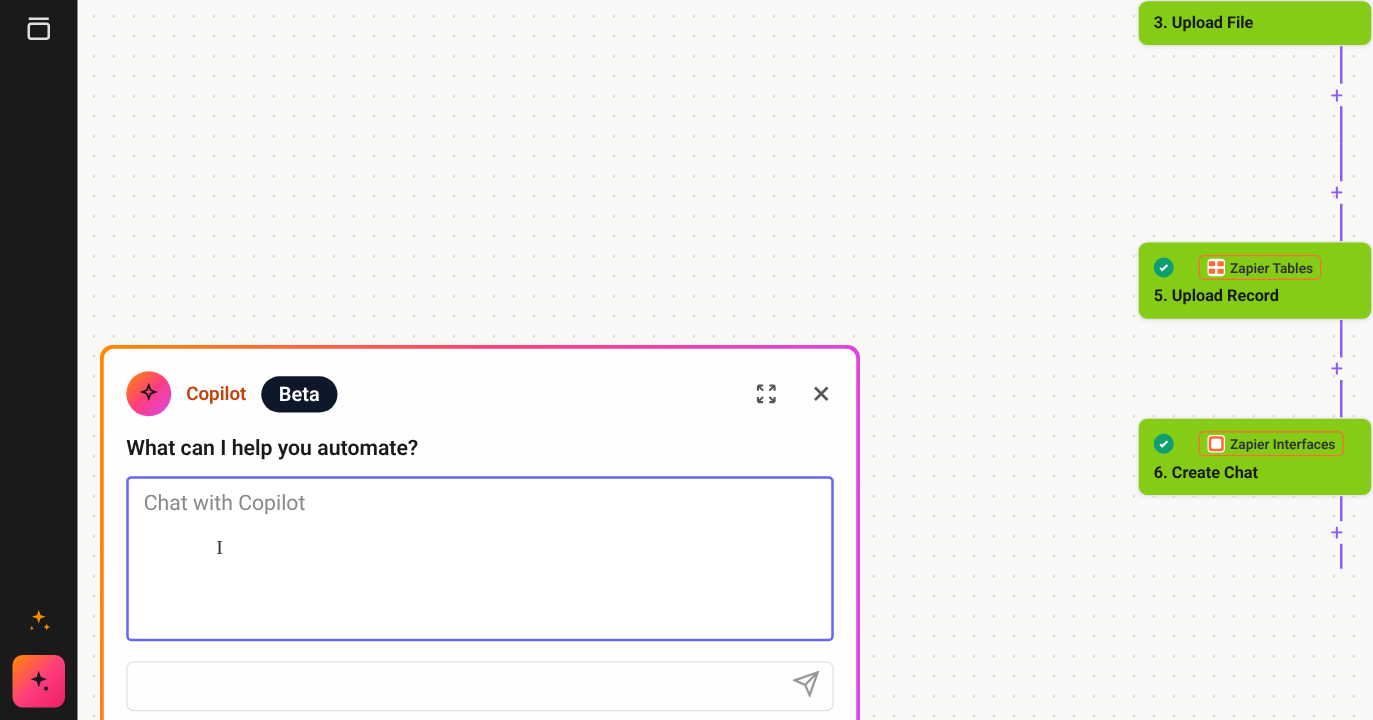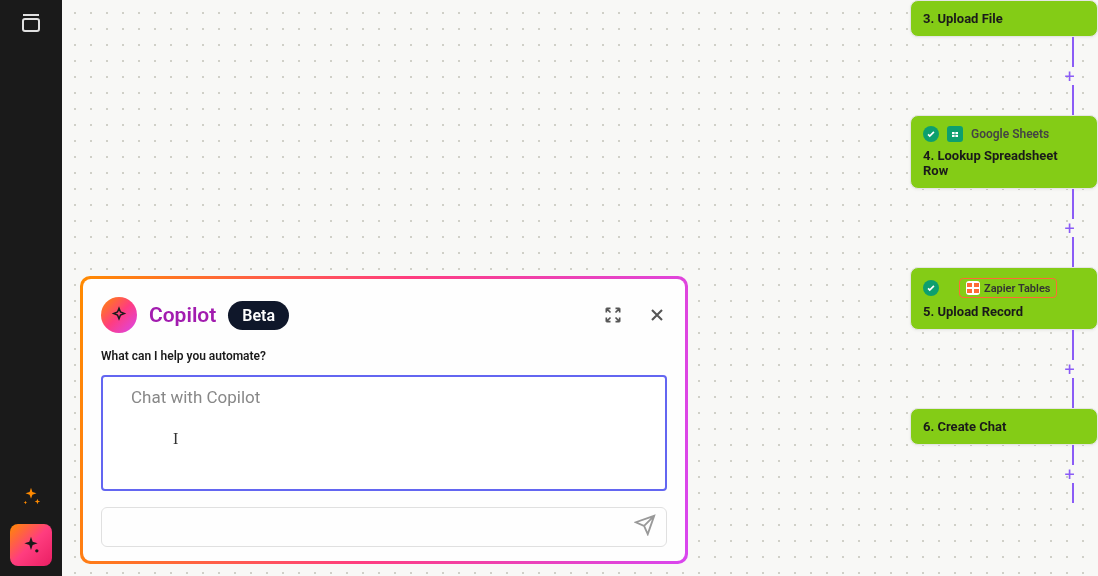--- a/index.html
+++ b/index.html
@@ -97,23 +97,23 @@
     .copilot-icon {
       width: 36px;
       height: 36px;
       border-radius: 50%;
       background: linear-gradient(135deg, #ff8a00, #ff3d7f, #d946ef);
       display: flex;
       align-items: center;
       justify-content: center;
     }
     .copilot-title {
-      font-size: 21px;
+      font-size: 15px;
       font-weight: 600;
-      color: #a21caf;
+      color: #c2410c;
     }
     .beta-badge {
       background: #0f172a;
       color: #fff;
       padding: 5px 14px;
       border-radius: 16px;
       font-size: 16px;
       font-weight: 600;
     }
     .copilot-header-actions {
@@ -122,31 +122,31 @@
       gap: 24px;
     }
     .expand-btn, .close-btn {
       color: #555;
       cursor: pointer;
       display: flex;
       align-items: center;
       justify-content: center;
     }
     .copilot-prompt {
-      font-size: 12px;
+      font-size: 17px;
       font-weight: 600;
       color: #1a1a1a;
       margin-bottom: 12px;
     }
     .copilot-textarea {
       width: 100%;
-      height: 116px;
+      height: 132px;
       border: 2px solid #6366f1;
       border-radius: 4px;
-      padding: 10px 28px;
+      padding: 10px 12px;
       font-size: 17px;
       font-family: inherit;
       resize: none;
       outline: none;
       color: #0f172a;
     }
     .copilot-textarea::placeholder {
       color: #888;
     }
     .copilot-send-row {
@@ -359,42 +359,20 @@
     <div class="step-title">
       <span>3.</span>
       <span>Upload File</span>
     </div>
   </div>
 
   <div class="connector"></div>
   <div class="plus-btn">+</div>
   <div class="connector"></div>
 
-  <div class="step-card">
-    <div class="step-app-row">
-      <div class="check-icon">
-        <svg width="10" height="10" viewBox="0 0 24 24" fill="none" stroke="white" stroke-width="4">
-            <path d="M5 13l4 4L19 7"></path>
-          </svg>
-      </div>
-      <div class="app-icon gsheets-icon">
-        <svg width="10" height="12" viewBox="0 0 10 12" fill="white">
-            <rect x="0" y="0" width="10" height="12" rx="1" fill="#0d9f6e"></rect>
-            <rect x="2" y="4" width="6" height="5" fill="white"></rect>
-            <line x1="5" y1="4" x2="5" y2="9" stroke="#0d9f6e" stroke-width="0.8"></line>
-            <line x1="2" y1="6.5" x2="8" y2="6.5" stroke="#0d9f6e" stroke-width="0.8"></line>
-          </svg>
-      </div>
-      <span class="app-name">Google Sheets</span>
-    </div>
-    <div class="step-title">
-      <span>4.</span>
-      <span>Lookup Spreadsheet Row</span>
-    </div>
-  </div>
 
   <div class="connector"></div>
   <div class="plus-btn">+</div>
   <div class="connector"></div>
 
   <div class="step-card">
     <div class="step-app-row">
       <div class="check-icon">
         <svg width="10" height="10" viewBox="0 0 24 24" fill="none" stroke="white" stroke-width="4">
             <path d="M5 13l4 4L19 7"></path>
@@ -416,20 +394,36 @@
       <span>5.</span>
       <span>Upload Record</span>
     </div>
   </div>
 
   <div class="connector"></div>
   <div class="plus-btn">+</div>
   <div class="connector"></div>
 
   <div class="step-card">
+    <div class="step-app-row">
+      <div class="check-icon">
+        <svg width="10" height="10" viewBox="0 0 24 24" fill="none" stroke="white" stroke-width="4">
+            <path d="M5 13l4 4L19 7"></path>
+          </svg>
+      </div>
+      <div class="app-badge">
+        <div class="app-icon zinterfaces-icon">
+          <svg width="14" height="14" viewBox="0 0 14 14">
+              <rect x="1" y="1" width="12" height="12" rx="2" fill="#ff6b35"></rect>
+              <rect x="3" y="3" width="8" height="8" rx="1" fill="white"></rect>
+            </svg>
+        </div>
+        <span class="app-badge-name">Zapier Interfaces</span>
+      </div>
+    </div>
     <div class="step-title">
       <span>6.</span>
       <span>Create Chat</span>
     </div>
   </div>
 
   <div class="connector-short"></div>
   <div class="plus-btn">+</div>
   <div class="connector-short"></div>
 

